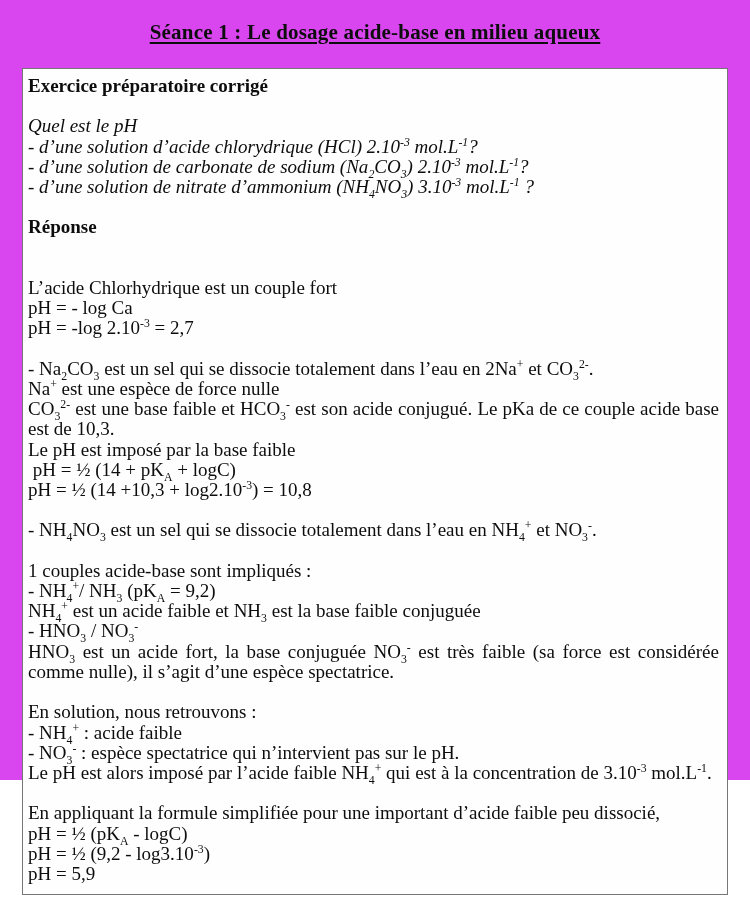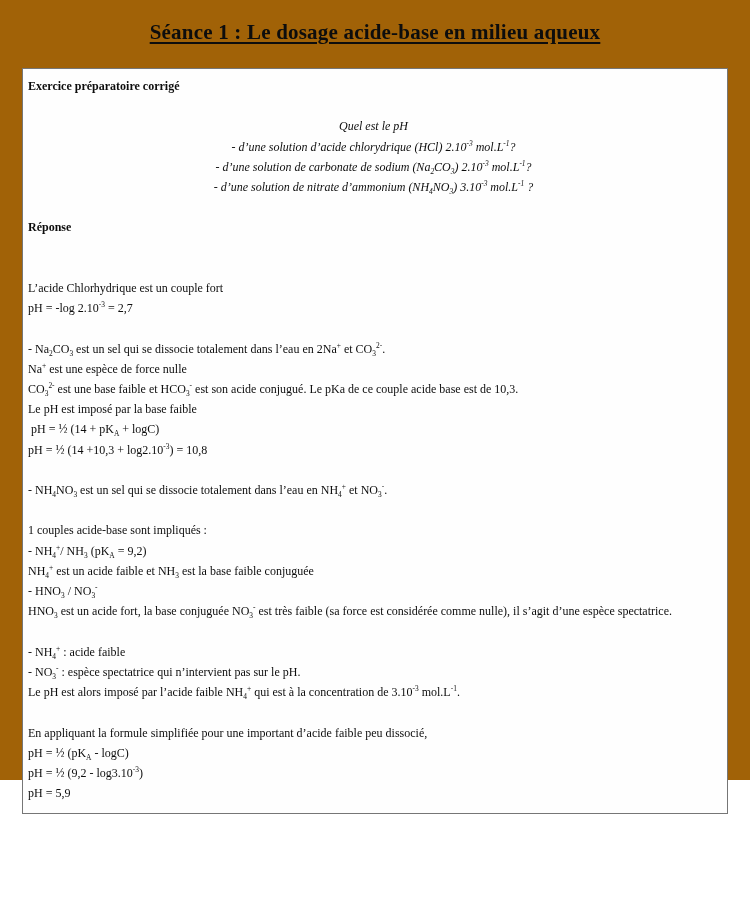--- a/index.html
+++ b/index.html
@@ -8,21 +8,21 @@
     height: 921px;
     background: #ffffff;
     color: #0d0d0d;
     font-family: "Liberation Serif", serif;
     overflow: hidden;
   }
   .page {
     position: relative;
     width: 750px;
     height: 780px;
-    background: #a16207;
+    background: #d946ef;
     box-sizing: border-box;
     padding-top: 19px;
   }
   .title {
     margin: 0;
     text-align: center;
     font-size: 21px;
     line-height: 26px;
     font-weight: bold;
     text-decoration: underline;
@@ -31,27 +31,27 @@
   }
   .box {
     width: 706px;
     margin: 23px auto 0 auto;
     box-sizing: border-box;
     border: 1px solid #767676;
     background: #fefefe;
     padding: 7px 8px 10px 5px;
   }
   .line {
-    font-size: 12px;
+    font-size: 19px;
     line-height: 20.2px;
     min-height: 20.2px;
     white-space: pre-wrap;
   }
   .line.bold   { font-weight: bold; }
-  .line.italic { font-style: italic; text-align: center; }
+  .line.italic { font-style: italic; }
   .line.justify { text-align: justify; }
   sup { font-size: 62%; line-height: 0; vertical-align: super; }
   sub { font-size: 62%; line-height: 0; vertical-align: sub; }
 </style>
 </head>
 <body>
 
 <div class="page">
   <h1 class="title">Séance 1 : Le dosage acide-base en milieu aqueux</h1>
 
@@ -61,37 +61,39 @@
         <div class="line normal">&nbsp;</div>
         <div class="line italic">Quel est le pH</div>
         <div class="line italic">- d’une solution d’acide chlorydrique (HCl) 2.10<sup>-3</sup> mol.L<sup>-1</sup>?</div>
         <div class="line italic">- d’une solution de carbonate de sodium (Na<sub>2</sub>CO<sub>3</sub>) 2.10<sup>-3</sup> mol.L<sup>-1</sup>?</div>
         <div class="line italic">- d’une solution de nitrate d’ammonium (NH<sub>4</sub>NO<sub>3</sub>) 3.10<sup>-3</sup> mol.L<sup>-1</sup> ?</div>
         <div class="line normal">&nbsp;</div>
         <div class="line bold">Réponse</div>
         <div class="line normal">&nbsp;</div>
         <div class="line normal">&nbsp;</div>
         <div class="line normal">L’acide Chlorhydrique est un couple fort</div>
+        <div class="line normal">pH = - log Ca</div>
         <div class="line normal">pH = -log 2.10<sup>-3</sup> = 2,7</div>
         <div class="line normal">&nbsp;</div>
         <div class="line normal">- Na<sub>2</sub>CO<sub>3</sub> est un sel qui se dissocie totalement dans l’eau en 2Na<sup>+</sup> et CO<sub>3</sub><sup>2-</sup>.</div>
         <div class="line normal">Na<sup>+</sup> est une espèce de force nulle</div>
         <div class="line justify">CO<sub>3</sub><sup>2-</sup> est une base faible et HCO<sub>3</sub><sup>-</sup> est son acide conjugué. Le pKa de ce couple acide base est de 10,3.</div>
         <div class="line normal">Le pH est imposé par la base faible</div>
         <div class="line normal">&nbsp;pH = ½ (14 + pK<sub>A</sub> + logC)</div>
         <div class="line normal">pH = ½ (14 +10,3 + log2.10<sup>-3</sup>) = 10,8</div>
         <div class="line normal">&nbsp;</div>
         <div class="line normal">- NH<sub>4</sub>NO<sub>3</sub> est un sel qui se dissocie totalement dans l’eau en NH<sub>4</sub><sup>+</sup> et NO<sub>3</sub><sup>-</sup>.</div>
         <div class="line normal">&nbsp;</div>
         <div class="line normal">1 couples acide-base sont impliqués :</div>
         <div class="line normal">- NH<sub>4</sub><sup>+</sup>/ NH<sub>3</sub> (pK<sub>A</sub> = 9,2)</div>
         <div class="line normal">NH<sub>4</sub><sup>+</sup> est un acide faible et NH<sub>3</sub> est la base faible conjuguée</div>
         <div class="line normal">- HNO<sub>3</sub> / NO<sub>3</sub><sup>-</sup></div>
         <div class="line justify">HNO<sub>3</sub> est un acide fort, la base conjuguée NO<sub>3</sub><sup>-</sup> est très faible (sa force est considérée comme nulle), il s’agit d’une espèce spectatrice.</div>
         <div class="line normal">&nbsp;</div>
+        <div class="line normal">En solution, nous retrouvons :</div>
         <div class="line normal">- NH<sub>4</sub><sup>+</sup> : acide faible</div>
         <div class="line normal">- NO<sub>3</sub><sup>-</sup> : espèce spectatrice qui n’intervient pas sur le pH.</div>
         <div class="line normal">Le pH est alors imposé par l’acide faible NH<sub>4</sub><sup>+</sup> qui est à la concentration de 3.10<sup>-3</sup> mol.L<sup>-1</sup>.</div>
         <div class="line normal">&nbsp;</div>
         <div class="line normal">En appliquant la formule simplifiée pour une important d’acide faible peu dissocié,</div>
         <div class="line normal">pH = ½ (pK<sub>A</sub> - logC)</div>
         <div class="line normal">pH = ½ (9,2 - log3.10<sup>-3</sup>)</div>
         <div class="line normal">pH = 5,9</div>
       </div>
   </div>

